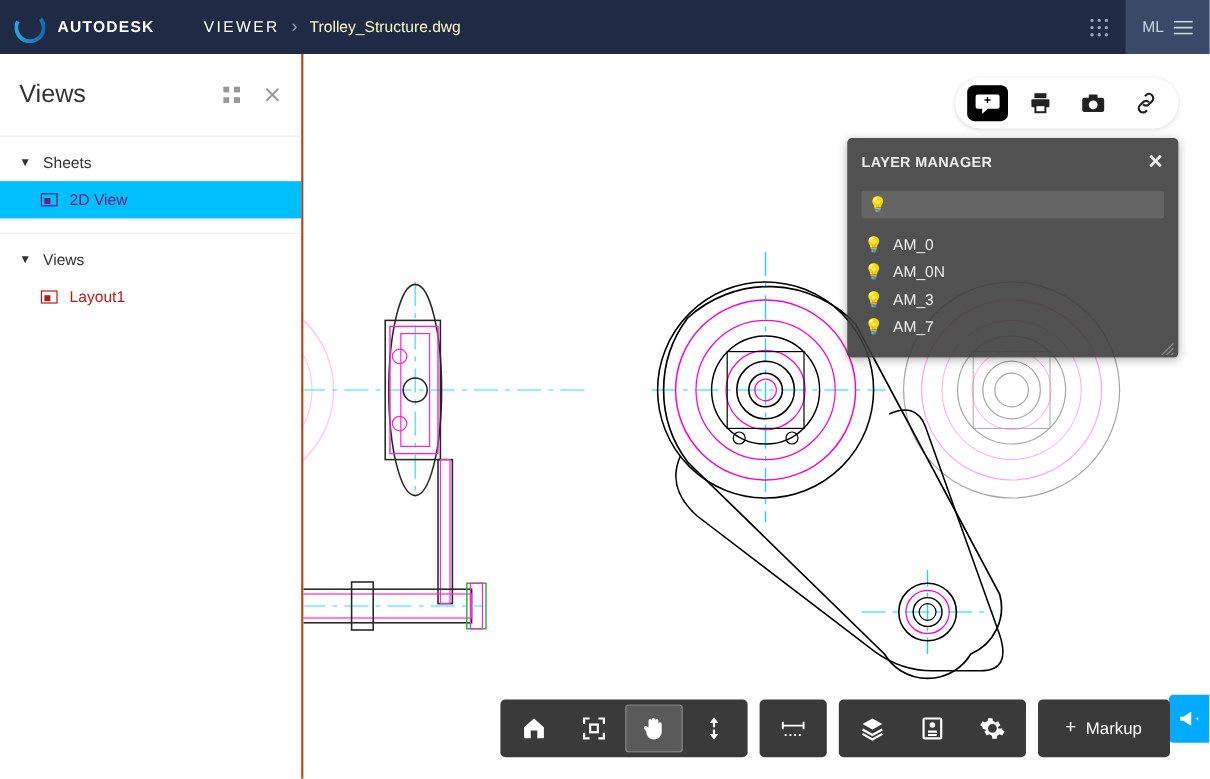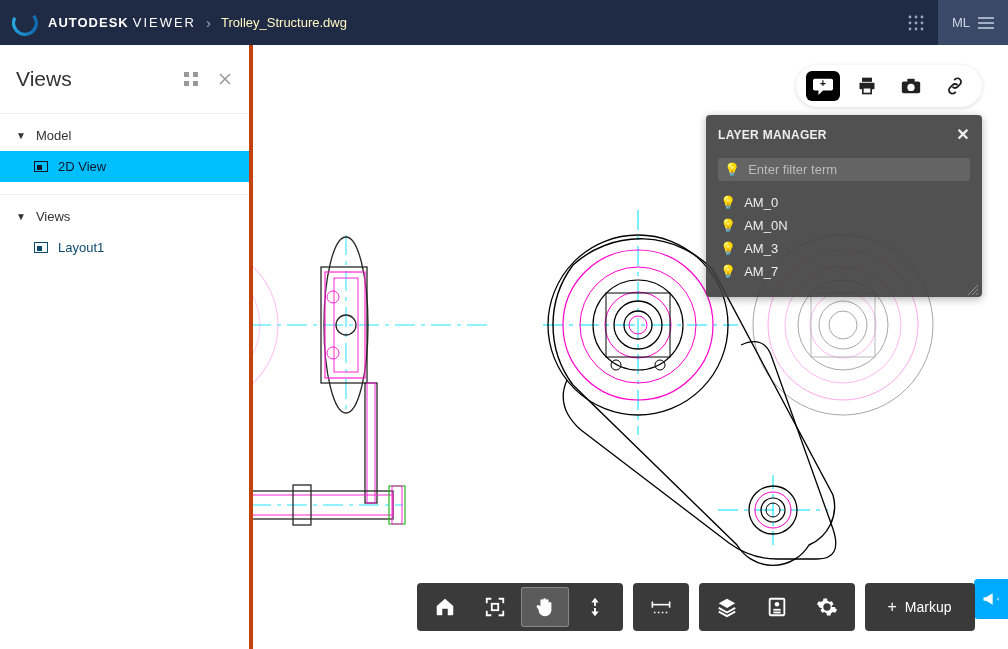--- a/index.html
+++ b/index.html
@@ -4,40 +4,40 @@
 <style>
   * { box-sizing: border-box; margin: 0; padding: 0; font-family: Arial, Helvetica, sans-serif; }
   html, body { width: 1008px; height: 649px; overflow: hidden; background: #fff; }
   
   .header {
     height: 45px; background: #1f2a44; display: flex; align-items: center;
     color: #fff; position: relative;
   }
   .logo-area { display: flex; align-items: center; padding-left: 12px; }
   .logo-svg { width: 26px; height: 26px; }
-  .brand { margin-left: 10px; font-size: 13px; letter-spacing: 1px; display:flex; align-items:center;}
-  .brand .thin { font-weight: 300; margin-left:4px; }
+  .brand { margin-left: 10px; font-size: 13px; letter-spacing: 1px; display:flex; align-items:center;gap:21px;}
+  .brand .thin { font-weight: 300; margin-left:20px; }
   .chev { margin: 0 10px; font-size: 15px; color:#9aa6bf;}
   .filename { font-size: 13px; color: #fef9c3; }
   .header-right { position:absolute; right:0; top:0; height:45px; display:flex; align-items:flex-start;}
   .grid-btn { width:45px; height:45px; display:flex; align-items:center; justify-content:center; cursor:pointer;}
   .user-btn { width:70px; height:45px; background:#3b4968; display:flex; align-items:center; justify-content:center; cursor:pointer; color:#c9d1e4; font-size:13px; gap:8px;}
   
   .body { display:flex; height: calc(649px - 45px); position:relative;}
-  .sidebar { width: 253px; border-right:4px solid #c2410c; background:#fff; padding:0; position:relative;}
+  .sidebar { width: 253px; border-right:2px solid #c2410c; background:#fff; padding:0; position:relative;}
   .sidebar-header { display:flex; align-items:center; justify-content:space-between; padding: 22px 16px 16px 16px;}
   .sidebar-title { font-size: 21px; font-weight:300; color:#333;}
   .sidebar-header .icons { display:flex; gap:18px; color:#888;}
   .sidebar-header .icons .ic { cursor:pointer; width:16px; height:16px; display:flex; align-items:center; justify-content:center; font-size:15px;}
   .tree-section { padding: 6px 0;}
   .tree-section hr { border:none; border-top:1px solid #eee; margin: 0 0 6px 0;}
   .tree-header { display:flex; align-items:center; font-size:13px; color:#333; padding: 8px 16px; cursor:pointer; gap:10px;}
   .tree-header .tri { font-size:10px;}
-  .tree-item { display:flex; align-items:center; font-size:13px; color:#0c4a6e; padding: 8px 16px 8px 34px; cursor:pointer; gap:10px;}
-  .tree-item.active { background:#00bfff; color:#0f172a;text-align:right;}
+  .tree-item { display:flex; align-items:center; font-size:13px; color:#b91c1c; padding: 8px 16px 8px 34px; cursor:pointer; gap:10px;}
+  .tree-item.active { background:#00bfff; color:#701a75;text-align:right;}
   .sheet-icon { width:14px; height:11px; border:1.5px solid currentColor; position:relative; display:inline-block;}
   .sheet-icon:before { content:''; position:absolute; left:2px; bottom:1px; width:5px; height:5px; background: currentColor;}
   
   .canvas-area { flex:1; position:relative; background:#fff; overflow:hidden;}
   
   .action-pill { position:absolute; top:20px; right:26px; background:#fff; border-radius: 22px; box-shadow: 0 1px 4px rgba(0,0,0,.15); display:flex; align-items:center; padding:6px 10px; gap:10px;}
   .act-btn { width:34px; height:30px; display:flex; align-items:center; justify-content:center; cursor:pointer; border-radius:3px;}
   .act-btn svg { width:22px; height:20px;}
   .act-btn:first-child { background:#000; border-radius:6px;}
   
@@ -138,21 +138,21 @@
                 <line x1="11" y1="1" x2="1" y2="11"></line>
               </g>
             </svg>
         </div>
       </div>
     </div>
     <div class="tree-section">
       <hr>
       <div class="tree-header">
         <span class="tri">▼</span>
-        <span>Model</span>
+        <span>Sheets</span>
       </div>
       <div class="tree-item active">
         <span class="sheet-icon"></span>
         <span>2D View</span>
       </div>
     </div>
     <div class="tree-section">
       <hr>
       <div class="tree-header">
         <span class="tri">▼</span>
@@ -282,21 +282,20 @@
     </div>
 
     <div class="layer-panel">
       <div class="layer-title">
         <span>LAYER MANAGER</span>
         <span class="layer-close">✕</span>
       </div>
       <div class="layer-body">
         <div class="filter-row">
           <span class="bulb dim">💡</span>
-          <input type="text" placeholder="Enter filter term" style="">
         </div>
         <div class="layer-row">
           <span class="bulb">💡</span>
           <span>AM_0</span>
         </div>
         <div class="layer-row">
           <span class="bulb">💡</span>
           <span>AM_0N</span>
         </div>
         <div class="layer-row">

